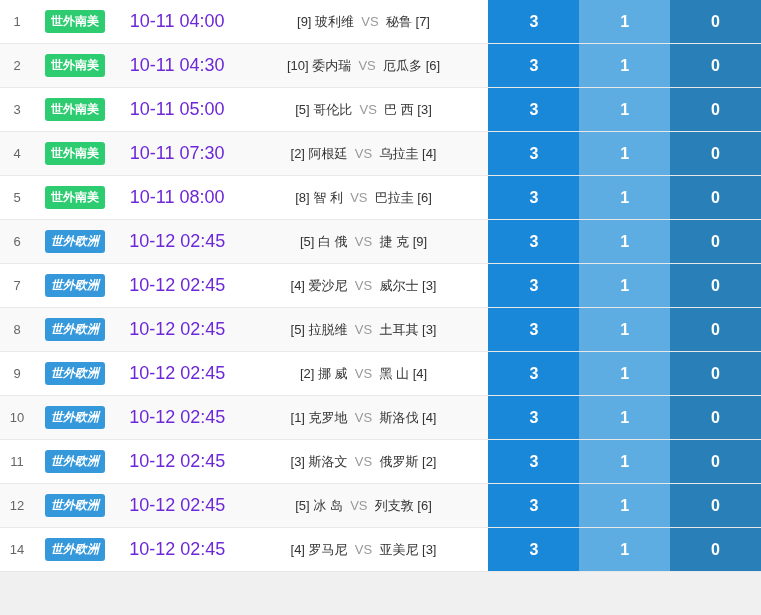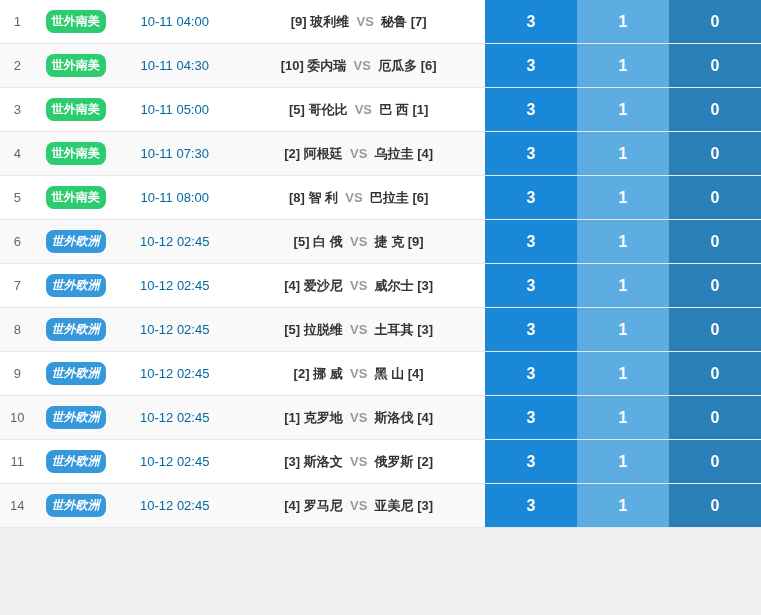--- a/index.html
+++ b/index.html
@@ -33,36 +33,35 @@
       width: 30px;
       color: #666;
       font-size: 13px;
     }
     td.league {
       width: 70px;
     }
     .league-badge {
       display: inline-block;
       padding: 3px 6px;
-      border-radius: 8px;
+      border-radius: 3px;
       font-size: 12px;
       color: #fff;
       font-weight: bold;
     }
     .badge-south { background: #2ecc71; }
     .badge-europe { background: #3498db; font-style: italic; }
     td.time {
       width: 100px;
-      color: #0369a1;
-      font-size: 13px;
+      color: #6d28d9;
+      font-size: 18px;
     }
     td.team {
       width: 220px;
       font-size: 13px;
-      font-weight: bold;
     }
     td.score {
       width: 80px;
       background: #1a88d8;
       color: #fff;
       font-size: 16px;
       font-weight: bold;
     }
     td.score1 {
       width: 80px;
@@ -117,21 +116,21 @@
   </tr>
         <tr>
     <td class="num">3</td>
     <td class="league">
       <span class="league-badge badge-south">世外南美</span>
     </td>
     <td class="time">10-11 05:00</td>
     <td class="team">
       <span>[5] 哥伦比</span>
       &nbsp;<span style="color:#999">VS</span>&nbsp;
-      <span>巴 西 [1]</span>
+      <span>巴 西 [3]</span>
     </td>
     <td class="score">3</td>
     <td class="score1">1</td>
     <td class="score2">0</td>
   </tr>
         <tr>
     <td class="num">4</td>
     <td class="league">
       <span class="league-badge badge-south">世外南美</span>
     </td>
@@ -238,20 +237,35 @@
         <tr>
     <td class="num">11</td>
     <td class="league">
       <span class="league-badge badge-europe">世外欧洲</span>
     </td>
     <td class="time">10-12 02:45</td>
     <td class="team">
       <span>[3] 斯洛文</span>
       &nbsp;<span style="color:#999">VS</span>&nbsp;
       <span>俄罗斯 [2]</span>
+    </td>
+    <td class="score">3</td>
+    <td class="score1">1</td>
+    <td class="score2">0</td>
+  </tr>
+        <tr>
+    <td class="num">12</td>
+    <td class="league">
+      <span class="league-badge badge-europe">世外欧洲</span>
+    </td>
+    <td class="time">10-12 02:45</td>
+    <td class="team">
+      <span>[5] 冰 岛</span>
+      &nbsp;<span style="color:#999">VS</span>&nbsp;
+      <span>列支敦 [6]</span>
     </td>
     <td class="score">3</td>
     <td class="score1">1</td>
     <td class="score2">0</td>
   </tr>
         <tr>
     <td class="num">14</td>
     <td class="league">
       <span class="league-badge badge-europe">世外欧洲</span>
     </td>

